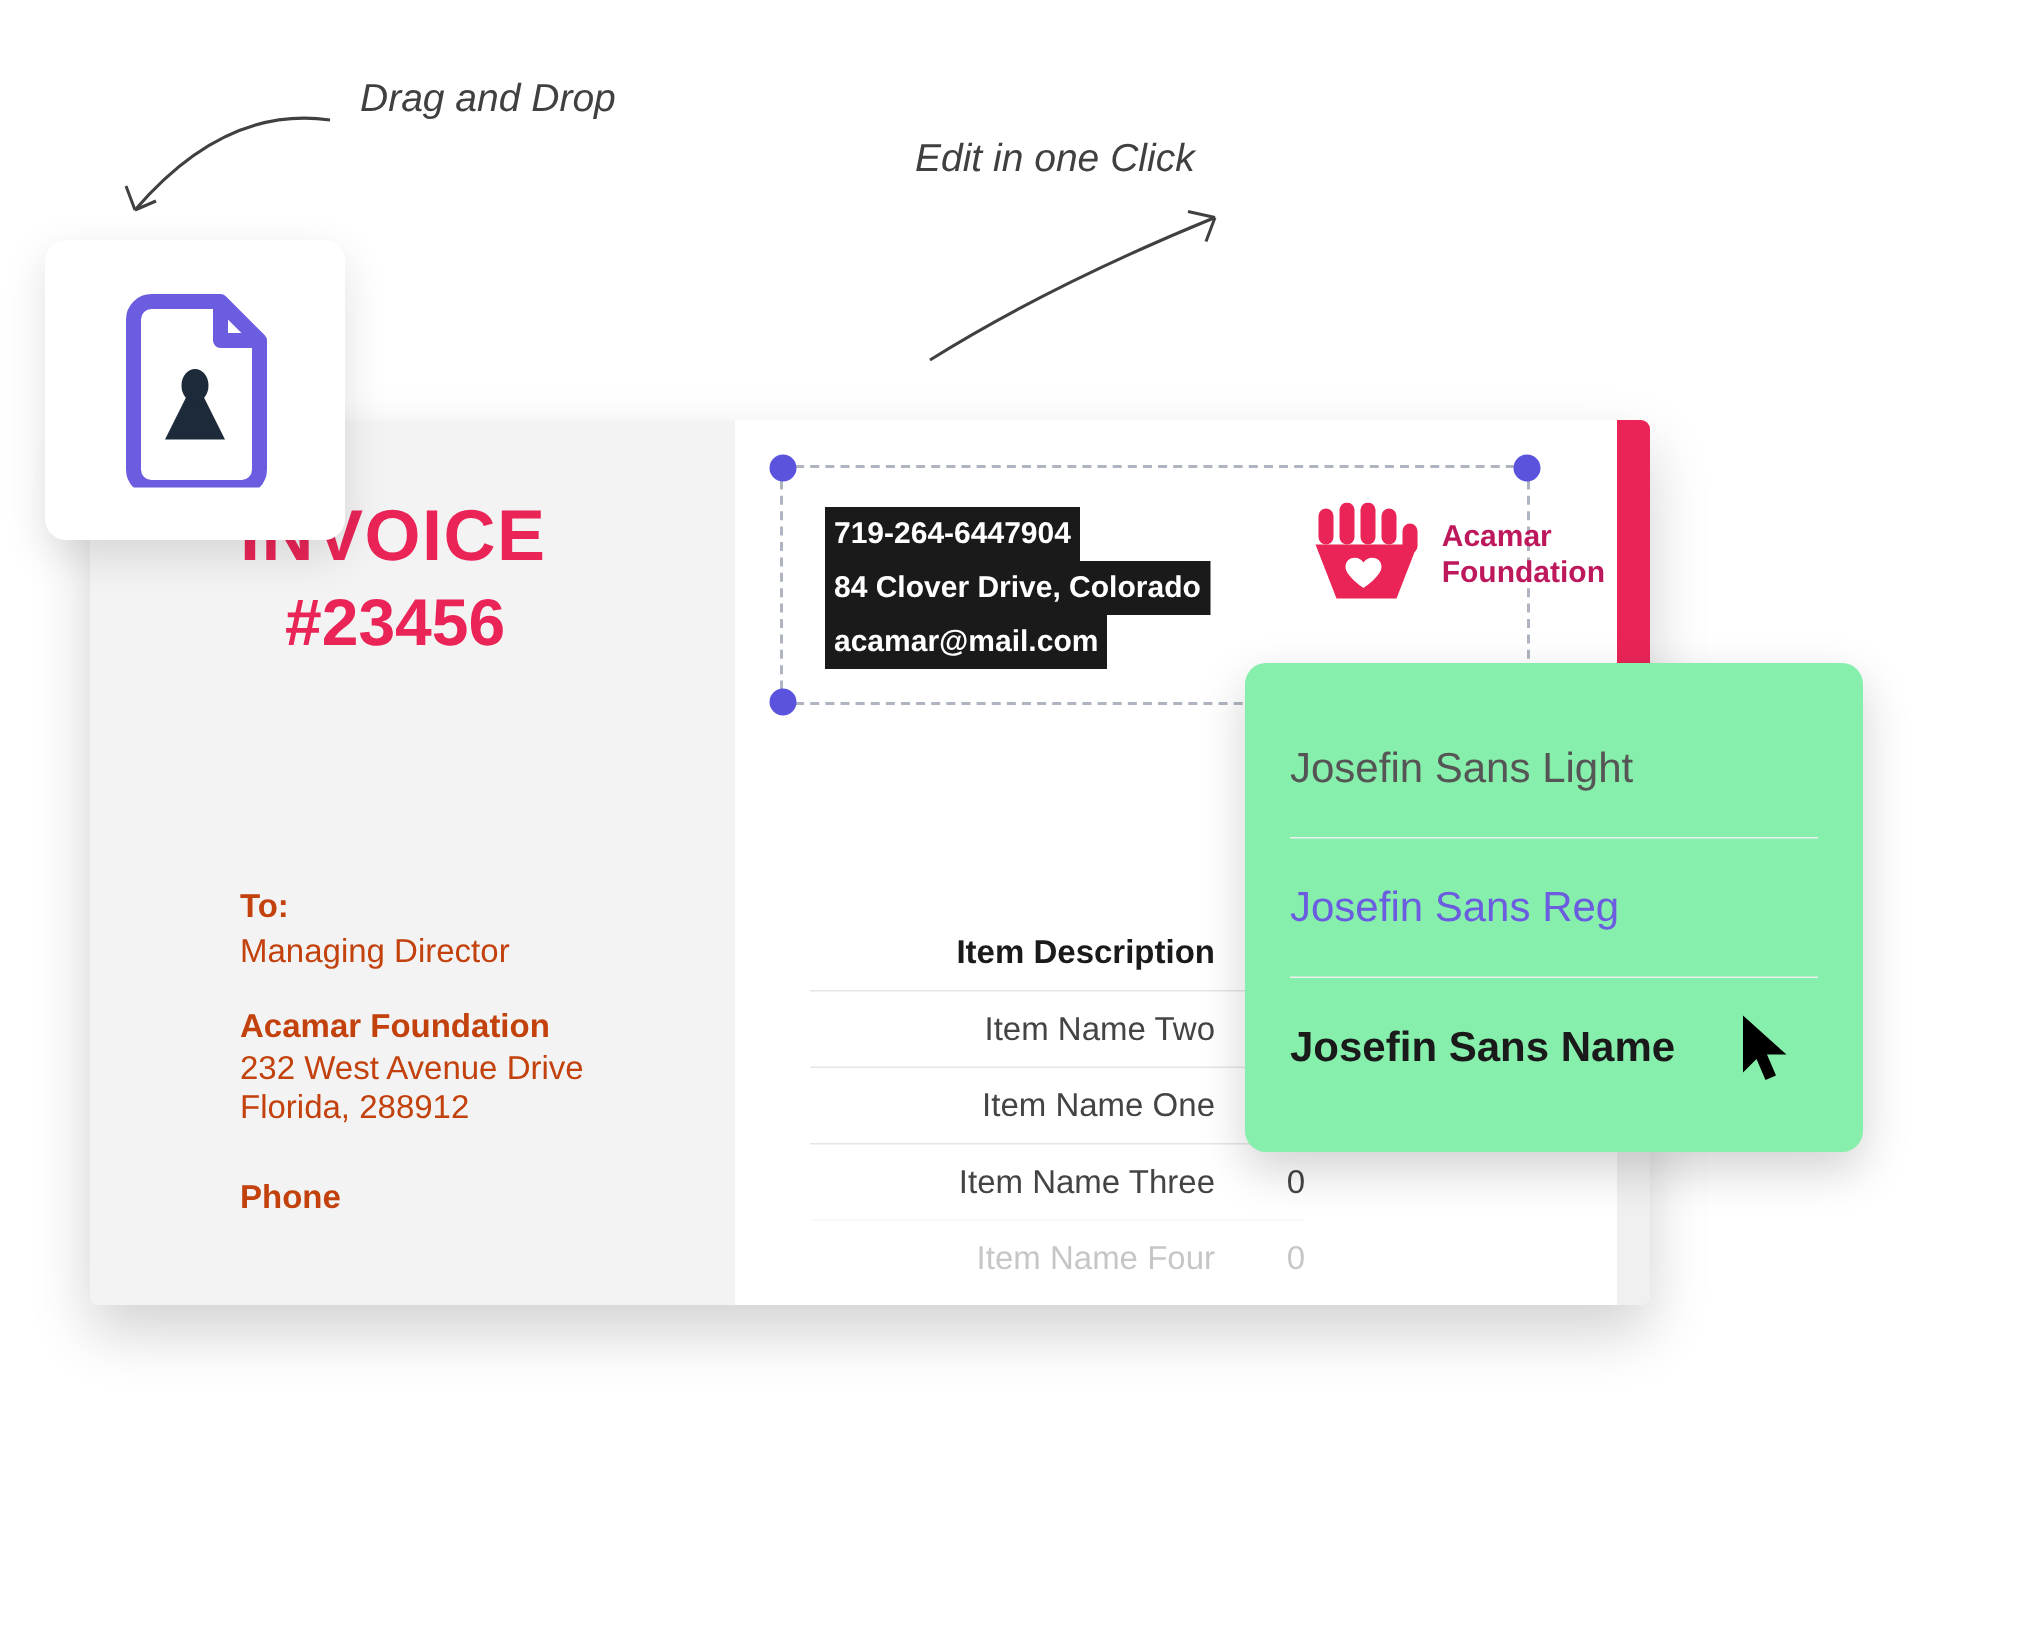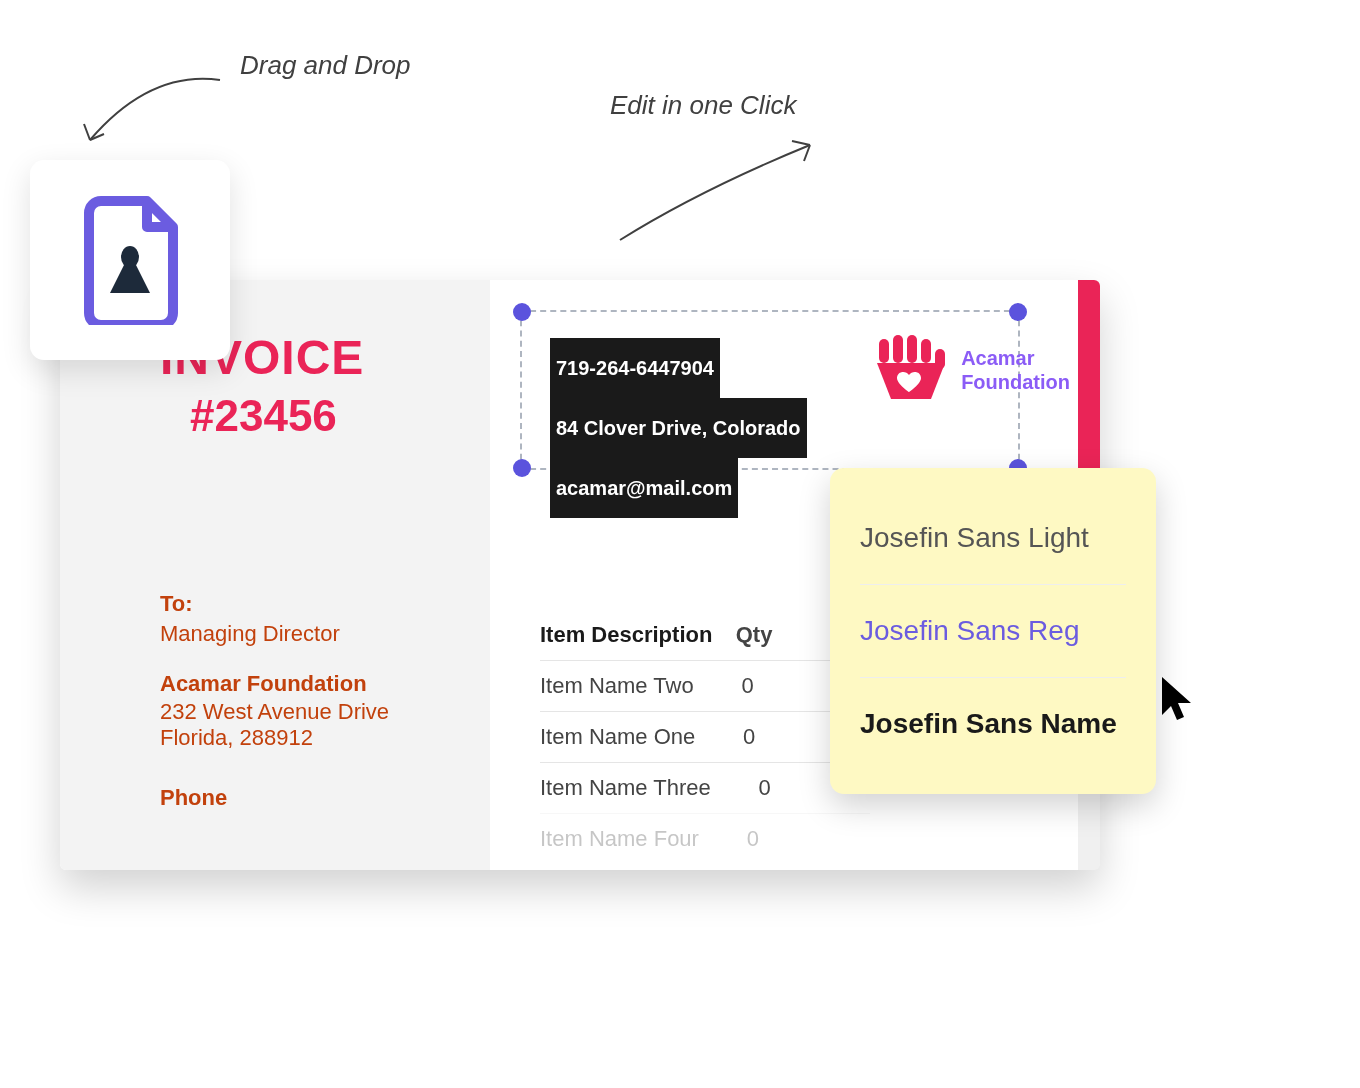--- a/index.html
+++ b/index.html
@@ -124,33 +124,33 @@
   position: absolute;
   left: 28px;
   top: 26px;
   font-size: 20px;
   font-weight: 700;
   line-height: 1.6;
 }
 .contact-lines span {
   background: #1a1a1a;
   color: #fff;
-  padding: 14px 6px;
+  padding: 2px 6px;
   display: inline-block;
   text-align: right;
 }
 
 
 .brand {
   position: absolute;
   right: 30px;
   top: 55px;
   display: flex;
   align-items: center;
-  color: #8b5cf6;
+  color: #be185d;
 }
 .brand-txt { font-weight: 800; font-size: 20px; line-height: 1.2; }
 
 .pink-stripe {
   position: absolute;
   right: 0;
   top: 0;
   width: 22px;
   height: 210px;
   background: #ea2457;
@@ -166,38 +166,38 @@
 
 
 .item-table {
   position: absolute;
   left: 50px;
   top: 330px;
   width: 330px;
 }
 .it-row {
   display: flex;
-  justify-content: flex-start;
+  justify-content: flex-end;
   padding: 12px 0;
   border-top: 1px solid #e5e5e5;
   font-size: 22px;
   color: #444;
 }
 .it-row div:last-child { width: 60px; text-align: right; color: #444; }
 .it-head div { font-weight: 800; color: #1a1a1a; }
 .it-row.it-head { border-top: none; }
 .it-faded { opacity: 0.3; }
 
 
 .font-picker {
   position: absolute;
   left: 830px;
-  top: 468px;
-  width: 326px;
-  background: #fef9c3;
+  top: 442px;
+  width: 412px;
+  background: #86efac;
   border-radius: 14px;
   box-shadow: 0 12px 32px rgba(0,0,0,0.18);
   padding: 24px 30px;
   z-index: 50;
 }
 .fp-item {
   font-size: 28px;
   padding: 30px 0;
   border-bottom: 1px solid #eee;
   color: #555;

